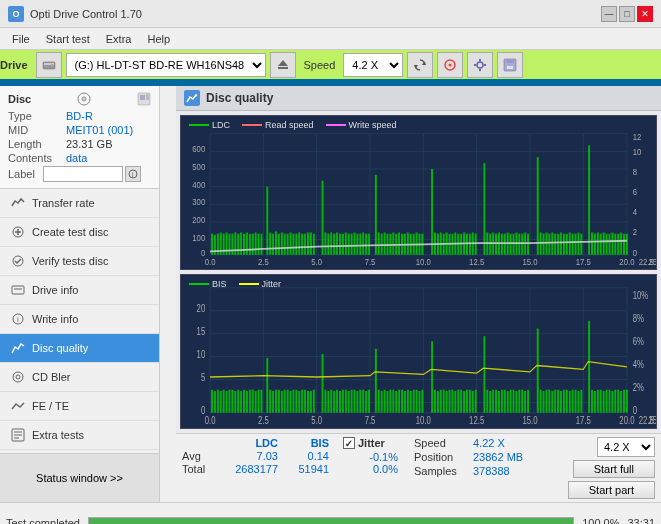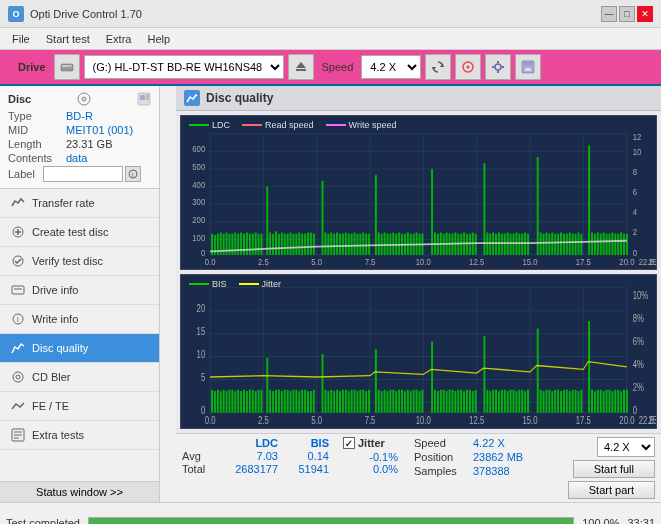--- a/index.html
+++ b/index.html
@@ -27,26 +27,26 @@
       height: 22px;
       display: flex;
       align-items: center;
       padding: 0 4px;
       border-bottom: 1px solid #ccc;
     }
     .menu-item { padding: 2px 8px; cursor: pointer; font-size: 11px; color: #333; }
 
     
     .drive-toolbar {
-      background: #ec4899;
+      background: #bef264;
       height: 36px;
       display: flex;
       align-items: center;
-      padding: 0 18px;
-      border-bottom: 2px solid #0369a1;
+      padding: 0 0;
+      border-bottom: 7px solid #0369a1;
       gap: 4px;
     }
     .drive-label { font-size: 11px; font-weight: bold; color: #333; margin-right: 4px; }
     .drive-select {
       height: 24px;
       font-size: 11px;
       background: white;
       border: 1px solid #aaa;
       padding: 0 4px;
       width: 200px;
@@ -107,21 +107,21 @@
       font-size: 11px;
       color: #333;
       background: #f0f0f0;
     }
     .nav-item.active { background: #3c8fdd; color: white; }
     .nav-icon { width: 16px; height: 16px; margin-right: 6px; display: flex; align-items: center; justify-content: center; font-size: 12px; }
 
     
     .status-window-btn {
       margin-top: auto;
-      padding: 4px 10px;
+      padding: 18px 10px;
       background: #e0e0e0;
       border-top: 1px solid #ccc;
       font-size: 11px;
       cursor: pointer;
       text-align: center;
     }
 
     
     .content {
       flex: 1;
@@ -363,21 +363,21 @@
         </span>
         <span>Create test disc</span>
       </div>
       <div class="nav-item">
         <span class="nav-icon">
           <svg width="14" height="14" viewBox="0 0 14 14">
               <circle cx="7" cy="7" r="5" fill="none" stroke="#666" stroke-width="1"></circle>
               <polyline points="4,7 6,9 10,5" fill="none" stroke="#666" stroke-width="1.5"></polyline>
             </svg>
         </span>
-        <span>Verify test disc</span>
+        <span>Verify tests disc</span>
       </div>
       <div class="nav-item">
         <span class="nav-icon">
           <svg width="14" height="14" viewBox="0 0 14 14">
               <rect x="1" y="3" width="12" height="8" rx="1" fill="none" stroke="#666" stroke-width="1"></rect>
               <rect x="3" y="5" width="8" height="2" fill="#aaa"></rect>
             </svg>
         </span>
         <span>Drive info</span>
       </div>

